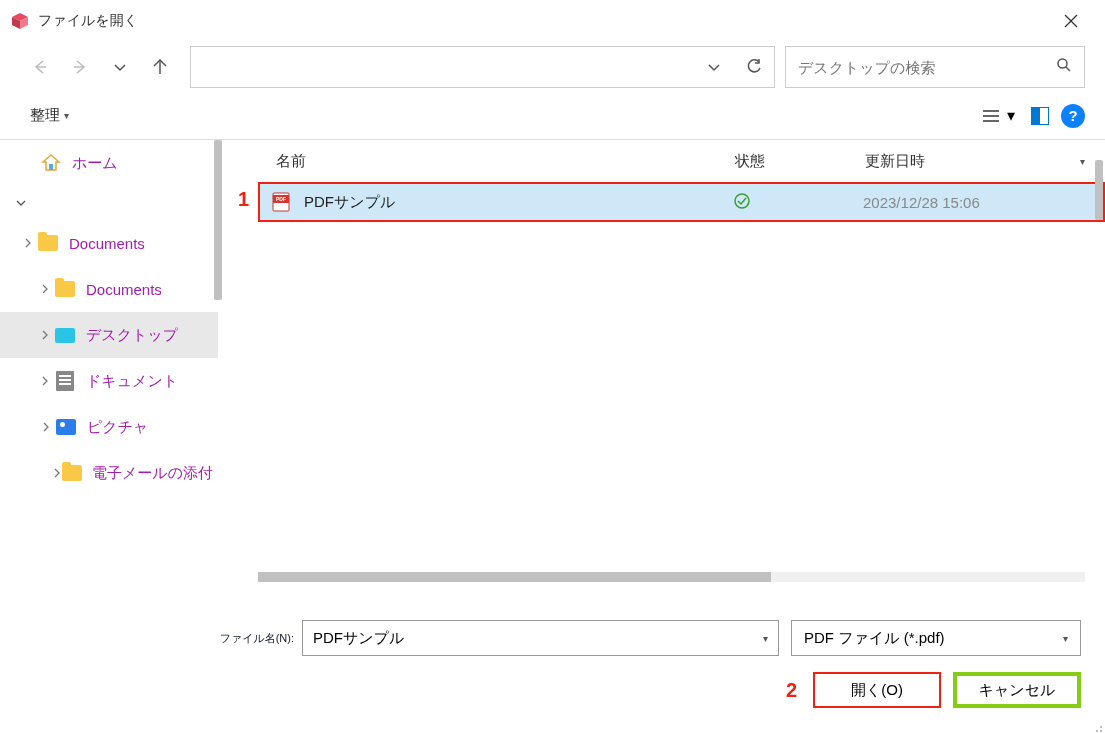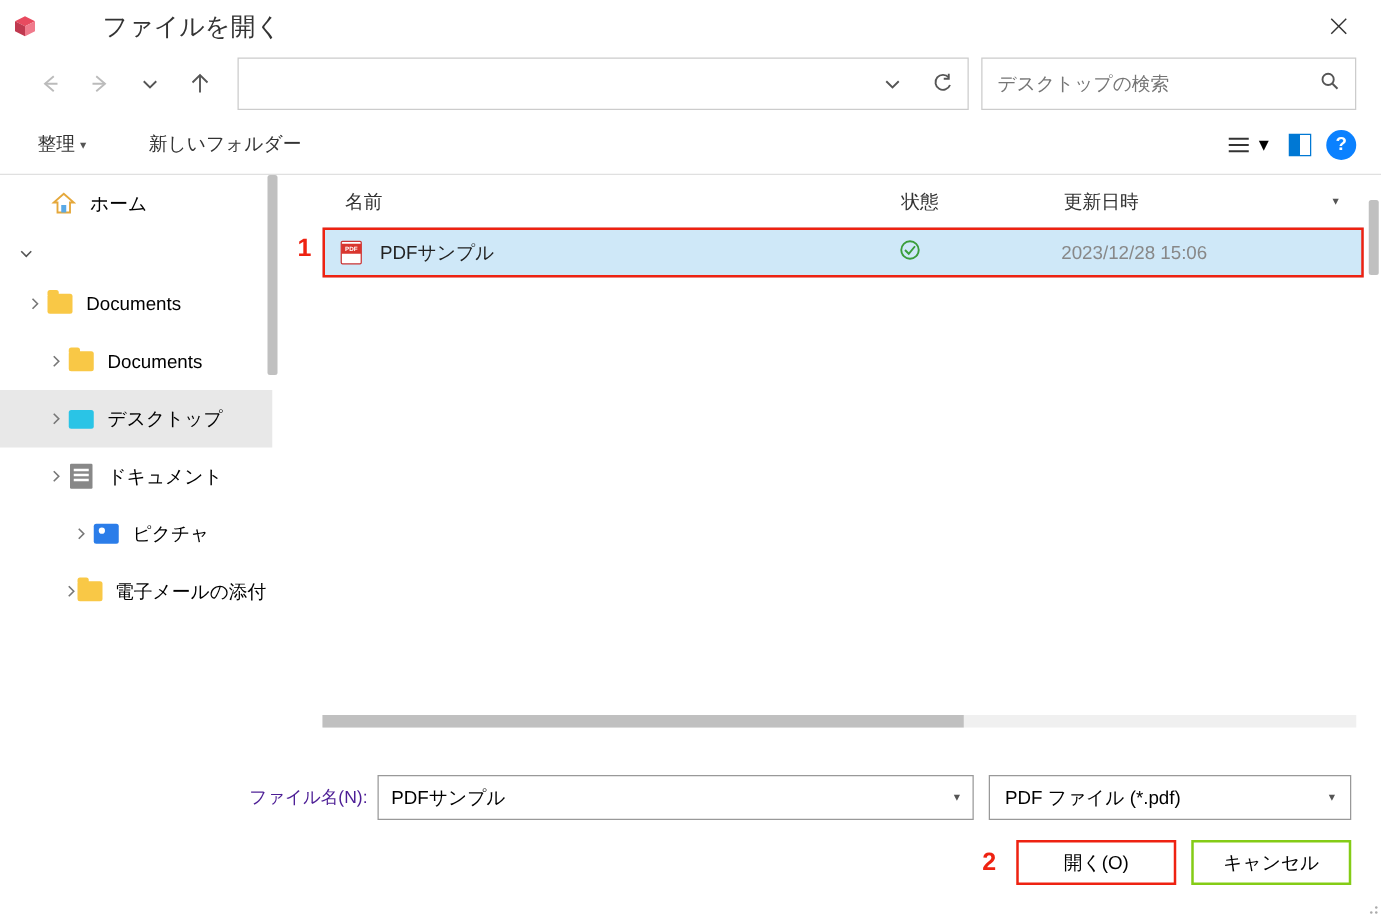--- a/index.html
+++ b/index.html
@@ -1,21 +1,21 @@
 <!DOCTYPE html>
 <html><head>
 <meta charset="utf-8">
 <style>
 * { box-sizing: border-box; margin: 0; padding: 0; font-family: "Yu Gothic UI", "Meiryo", sans-serif; }
 body { width: 1105px; height: 733px; background: #fff; overflow: hidden; position: relative; }
 
 
 .title-bar { height: 42px; display: flex; align-items: center; padding: 0 10px; }
 .title-bar .app-icon { width: 20px; height: 20px; margin-right: 8px; position: relative; }
-.title-text { font-size: 20px; color: #333; margin-left: 44px; }
+.title-text { font-size: 14px; color: #333; }
 .title-close { margin-left: auto; width: 48px; height: 42px; display: flex; align-items: center; justify-content: center; cursor: pointer; }
 .title-close svg { width: 14px; height: 14px; }
 
 
 .nav-row { height: 50px; display: flex; align-items: center; padding: 0 20px; gap: 0; }
 .nav-btn { width: 40px; height: 40px; display: flex; align-items: center; justify-content: center; cursor: pointer; color: #666; }
 .nav-btn.disabled { color: #bbb; cursor: default; }
 .address-bar { flex: 1; height: 42px; border: 1px solid #ccc; margin: 0 10px; display: flex; align-items: center; background: #fff; }
 .address-dropdown { width: 40px; height: 100%; display: flex; align-items: center; justify-content: center; cursor: pointer; }
 .address-refresh { width: 40px; height: 100%; display: flex; align-items: center; justify-content: center; cursor: pointer; }
@@ -30,30 +30,30 @@
 .toolbar-right { margin-left: auto; display: flex; align-items: center; gap: 12px; }
 .view-btn { display: flex; align-items: center; cursor: pointer; padding: 4px; }
 .preview-btn { width: 18px; height: 18px; border: 1px solid #0078d4; background: linear-gradient(90deg,#0078d4 50%, #fff 50%); cursor: pointer; }
 .help-btn { width: 24px; height: 24px; border-radius: 50%; background: #0b81ff; color: #fff; display: flex; align-items: center; justify-content: center; font-size: 15px; font-weight: bold; cursor: pointer; }
 
 
 .main { display: flex; height: 450px; position: relative; }
 
 
 .sidebar { width: 218px; overflow: hidden; }
-.tree-item { display: flex; align-items: center; padding: 12px 8px; font-size: 15px; color: #000000; cursor: pointer; white-space: nowrap; }
+.tree-item { display: flex; align-items: center; padding: 12px 8px; font-size: 15px; color: #a21caf; cursor: pointer; white-space: nowrap; }
 .tree-item.selected { background: #e8e8e8; }
 .tree-item .expand { width: 18px; display: flex; justify-content: center; color: #666; font-size: 11px; }
 .tree-item .icon { width: 22px; height: 22px; margin-right: 10px; display: flex; align-items: center; justify-content: center; }
 .indent-1 { padding-left: 40px; }
 
 .sidebar-scroll { position: absolute; left: 214px; top: 0; width: 8px; height: 160px; background: #c0c0c0; border-radius: 2px; }
 
 
-.file-list { flex: 1; position: relative; padding-right: 14px; }
+.file-list { flex: 1; position: relative; }
 .col-headers { display: flex; height: 42px; align-items: center; font-size: 15px; color: #333; padding-left: 58px; }
 .col-name { flex: 1; }
 .col-status { width: 130px; }
 .col-date { width: 240px; position: relative; }
 .col-date .sort-caret { position: absolute; right: 20px; top: 50%; transform: translateY(-50%); font-size: 10px; color: #555; }
 
 .file-row-wrap { position: relative; }
 .annotation-1 { position: absolute; left: 20px; top: 6px; color: #e21; font-size: 20px; font-weight: bold; }
 .file-row { display: flex; align-items: center; height: 40px; background: #cfe8f8; border: 2px solid #e21; margin-left: 40px; padding-left: 10px; font-size: 15px; }
 .file-row .file-icon { width: 22px; height: 22px; margin-right: 12px; }
@@ -62,30 +62,30 @@
 .file-row .file-date { width: 240px; color: #888; }
 
 .hscroll { position: absolute; left: 40px; bottom: 8px; right: 20px; height: 10px; background: #f0f0f0; }
 .hscroll-thumb { height: 100%; width: 62%; background: #c0c0c0; }
 
 .file-vscroll { position: absolute; right: 2px; top: 20px; width: 8px; height: 60px; background: #c0c0c0; border-radius: 2px; }
 
 
 .bottom-panel { padding: 30px 24px 12px 24px; }
 .file-name-row { display: flex; align-items: center; margin-bottom: 16px; }
-.file-name-label { font-size: 14px; color: #4c1d95; margin-right: 8px; text-align: right; width: 270px; }
+.file-name-label { font-size: 11px; color: #0f172a; margin-right: 8px; text-align: right; width: 270px; }
 .file-name-combo { flex: 1; height: 36px; border: 1px solid #999; display: flex; align-items: center; padding: 0 10px; max-width: 490px; }
 .file-name-combo input { flex: 1; border: none; outline: none; font-size: 15px; }
 .file-name-combo .caret { font-size: 10px; color: #555; }
 .file-type-combo { width: 290px; height: 36px; border: 1px solid #999; display: flex; align-items: center; padding: 0 12px; margin-left: 12px; font-size: 15px; }
 .file-type-combo .caret { margin-left: auto; font-size: 10px; color: #555; }
 
 .button-row { display: flex; align-items: center; justify-content: flex-end; gap: 12px; }
 .annotation-2 { color: #e21; font-size: 20px; font-weight: bold; margin-right: 4px; }
-.dlg-btn { width: 128px; height: 36px; border: 2px solid #84cc16; background: #fff; font-size: 15px; cursor: pointer; }
+.dlg-btn { width: 128px; height: 36px; border: 4px solid #84cc16; background: #fff; font-size: 15px; cursor: pointer; }
 .dlg-btn.open { border: 2px solid #e21; }
 
 .resize-grip { position: absolute; right: 2px; bottom: 2px; width: 12px; height: 12px; }
 
 
 .folder-icon { width: 20px; height: 16px; background: #f9c846; border-radius: 2px; position: relative; }
 .folder-icon::before { content: ""; position: absolute; left: 0; top: -3px; width: 9px; height: 4px; background: #f9c846; border-radius: 2px 2px 0 0; }
 .desktop-icon { width: 20px; height: 15px; background: #2ac4e6; border-radius: 2px; }
 .doc-icon { width: 18px; height: 20px; background: #888; border-radius: 1px; position: relative; }
 .doc-icon::after { content: ""; position: absolute; left: 3px; top: 4px; width: 12px; height: 2px; background: #fff; box-shadow: 0 4px 0 #fff, 0 8px 0 #fff; }
@@ -161,23 +161,20 @@
     </span>
   </div>
 </div>
 
 <div class="toolbar-row">
   <div class="toolbar-btn">
     <span>整理</span>
     <span class="caret">▾</span>
   </div>
   <div style="width:30px"></div>
-  <div class="toolbar-btn">
-    <span>新しいフォルダー</span>
-  </div>
   <div class="toolbar-right">
     <div class="view-btn">
       <svg width="20" height="16" viewBox="0 0 20 16">
           <line x1="2" y1="3" x2="18" y2="3" stroke="#333" stroke-width="1.5"></line>
           <line x1="2" y1="8" x2="18" y2="8" stroke="#333" stroke-width="1.5"></line>
           <line x1="2" y1="13" x2="18" y2="13" stroke="#333" stroke-width="1.5"></line>
         </svg>
       <span class="caret" style="margin-left:6px">▾</span>
     </div>
     <div class="preview-btn"></div>
@@ -241,21 +238,21 @@
       <span class="expand">
         <svg width="10" height="10" viewBox="0 0 10 10">
             <path d="M3 1 L7 5 L3 9" fill="none" stroke="#777" stroke-width="1.3"></path>
           </svg>
       </span>
       <span class="icon">
           <span class="doc-icon"></span>
         </span>
       <span>ドキュメント</span>
     </div>
-    <div class="tree-item" style="padding-left:56px">
+    <div class="tree-item" style="padding-left:37px">
       <span class="expand">
         <svg width="10" height="10" viewBox="0 0 10 10">
             <path d="M3 1 L7 5 L3 9" fill="none" stroke="#777" stroke-width="1.3"></path>
           </svg>
       </span>
       <span class="icon">
           <span class="pic-icon"></span>
         </span>
       <span>ピクチャ</span>
     </div>

